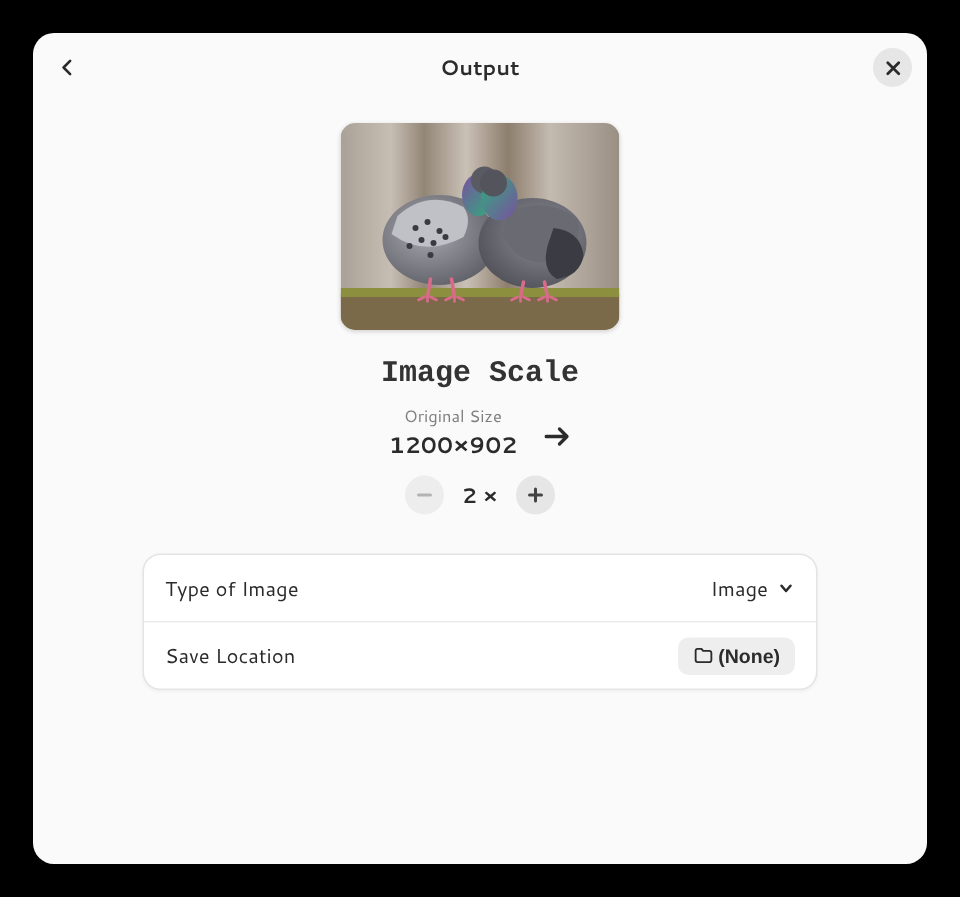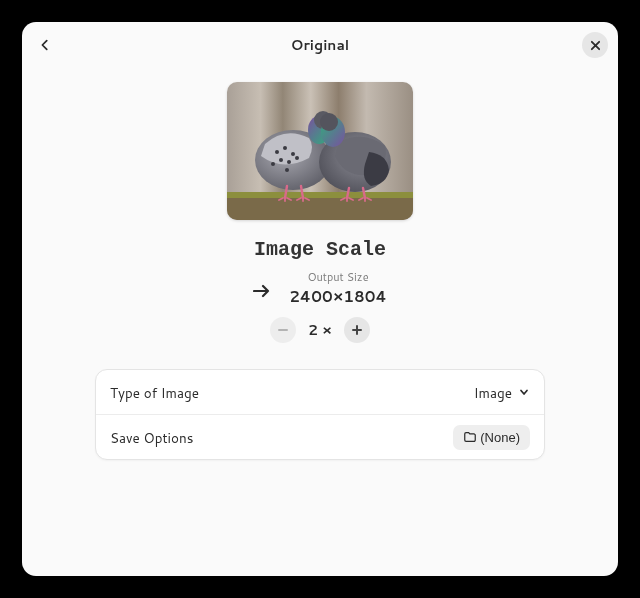--- a/index.html
+++ b/index.html
@@ -131,21 +131,21 @@
   .row-label{font-weight:450;}
   .dd{
     display:flex;align-items:center;gap:6px;
     cursor:pointer;
     color:#2b2b2b;
     font-size:13.5px;
   }
   .save-chip{
     display:flex;align-items:center;gap:3px;
     background:#eeeeee;border:none;border-radius:7px;
-    padding:5px 10px;font-size:13px;font-weight:400;
+    padding:5px 10px;font-size:13px;font-weight:700;
     cursor:pointer;color:#2b2b2b;
   }
   
   .upscale-btn{
     margin-top:26px;
     border:none;border-radius:20px;
     background:#cda9dc;
     color:#fff;
     font-size:14.5px;font-weight:750;
     padding:9px 26px;
@@ -156,21 +156,21 @@
 <body>
 
 <div class="window">
 
   <div class="header">
     <button class="back-btn">
       <svg width="14" height="14" viewBox="0 0 16 16">
           <path d="M10 3 5 8l5 5" fill="none" stroke="currentColor" stroke-width="2" stroke-linecap="round" stroke-linejoin="round"></path>
         </svg>
     </button>
-    <div class="title">Original</div>
+    <div class="title">Output</div>
     <button class="close-btn">
       <svg width="11" height="11" viewBox="0 0 12 12">
           <path d="M2 2l8 8M10 2l-8 8" stroke="currentColor" stroke-width="2" stroke-linecap="round"></path>
         </svg>
     </button>
   </div>
 
   <div class="content">
 
     <div class="preview">
@@ -251,28 +251,28 @@
           <line x1="136" y1="116" x2="132" y2="118"></line>
             <line x1="138" y1="116" x2="138" y2="119"></line>
             <line x1="140" y1="116" x2="144" y2="118"></line>
         </g>
       </svg>
     </div>
 
     <div class="section-title">Image Scale</div>
 
     <div class="size-row">
+      <div class="size-block">
+        <span class="size-label">Original Size</span>
+        <span class="size-value">1200×902</span>
+      </div>
       <div class="arrow">
         <svg width="18" height="14" viewBox="0 0 18 14">
             <path d="M1 7h14M10 2l5 5-5 5" fill="none" stroke="currentColor" stroke-width="2.2" stroke-linecap="round" stroke-linejoin="round"></path>
           </svg>
-      </div>
-      <div class="size-block">
-        <span class="size-label">Output Size</span>
-        <span class="size-value">2400×1804</span>
       </div>
     </div>
 
     <div class="stepper">
       <button class="step-btn" disabled="">
         <svg width="12" height="12" viewBox="0 0 12 12">
             <path d="M2 6h8" stroke="currentColor" stroke-width="2" stroke-linecap="round"></path>
           </svg>
       </button>
       <span class="step-value">2 ×</span>
@@ -287,21 +287,21 @@
       <div class="row">
         <span class="row-label">Type of Image</span>
         <span class="dd">
           <span>Image</span>
           <svg width="12" height="12" viewBox="0 0 12 12">
               <path d="M3 4.5 6 8l3-3.5" fill="none" stroke="currentColor" stroke-width="1.7" stroke-linecap="round" stroke-linejoin="round"></path>
             </svg>
         </span>
       </div>
       <div class="row">
-        <span class="row-label">Save Options</span>
+        <span class="row-label">Save Location</span>
         <button class="save-chip">
           <svg width="14" height="14" viewBox="0 0 16 16">
               <path d="M2 4.5A1.5 1.5 0 0 1 3.5 3h3l1.2 1.5H12.5A1.5 1.5 0 0 1 14 6v5.5A1.5 1.5 0 0 1 12.5 13h-9A1.5 1.5 0 0 1 2 11.5z" fill="none" stroke="currentColor" stroke-width="1.4" stroke-linejoin="round"></path>
             </svg>
           <span>(None)</span>
         </button>
       </div>
     </div>
 
 

